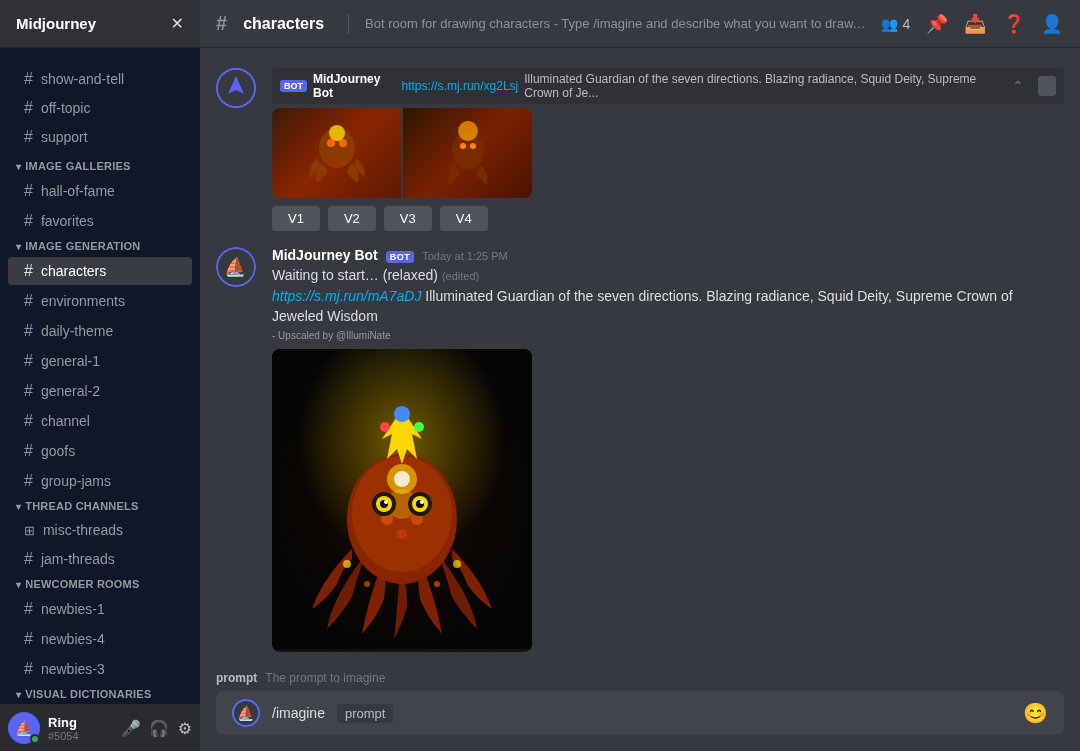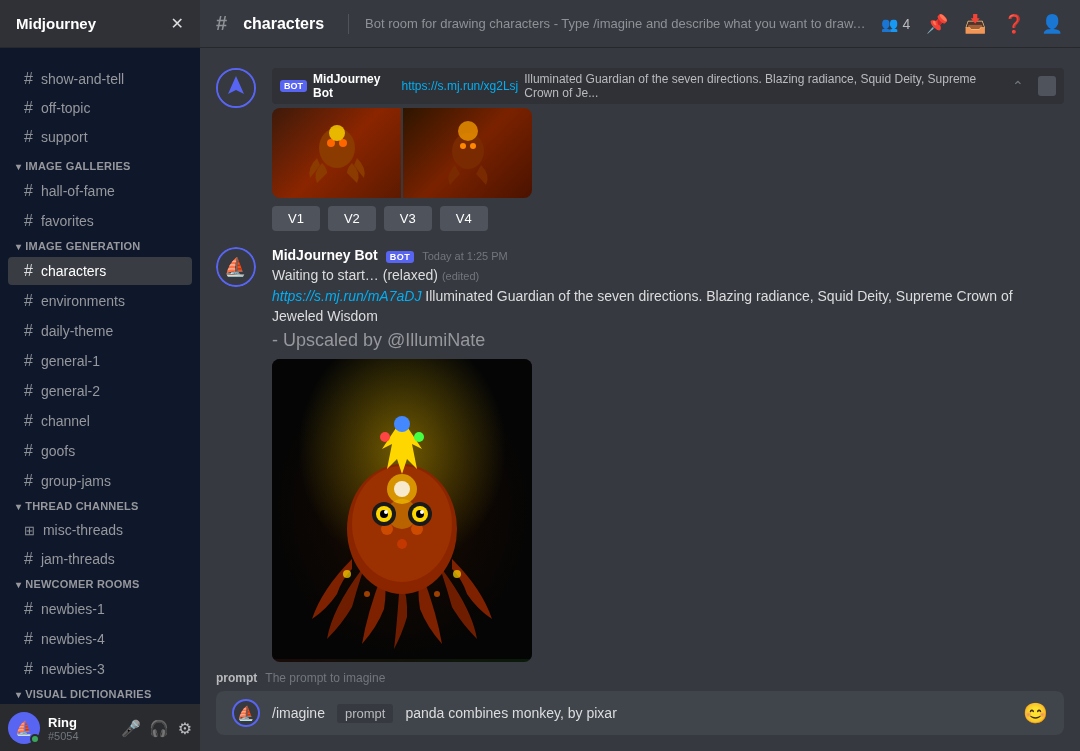--- a/index.html
+++ b/index.html
@@ -57,21 +57,21 @@
     .bot-command-text { color: #00aff4; font-size: 12px; }
     .bot-command-desc { color: #b9bbbe; font-size: 12px; }
     .bot-command-expand { margin-left: auto; color: #72767d; font-size: 14px; }
     .bot-command-img { margin-left: 8px; width: 20px; height: 20px; border-radius: 3px; background: #4f545c; }
 
     .waiting-text { color: #dcddde; font-size: 14px; margin-bottom: 4px; }
     .edited-tag { color: #72767d; font-size: 11px; }
 
     .link-text { color: #00aff4; text-decoration: none; font-size: 14px; font-style: italic; }
     .message-desc { color: #dcddde; font-size: 14px; line-height: 1.4; }
-    .upscaled-by { color: #96989d; font-size: 18px; }
+    .upscaled-by { color: #96989d; font-size: 10px; }
 
     
     .single-image { max-width: 260px; border-radius: 8px; overflow: hidden; margin: 8px 0; }
 
     
     .buttons-row { display: flex; gap: 8px; flex-wrap: wrap; margin-top: 8px; }
     .img-btn { background: #4f545c; border: none; color: #fff; padding: 5px 16px; border-radius: 4px; font-size: 13px; font-weight: 500; cursor: pointer; }
     .img-btn-refresh { background: #4f545c; border: none; color: #fff; padding: 5px 10px; border-radius: 4px; font-size: 13px; cursor: pointer; }
 
     
@@ -378,17 +378,16 @@
 
   <div class="input-area">
     <div class="prompt-label">
       <span class="prompt-label-text">prompt</span>
       <span class="prompt-label-desc">The prompt to imagine</span>
     </div>
     <div class="input-wrapper">
       <div class="input-avatar">⛵</div>
       <span class="input-command">/imagine</span>
       <span class="input-prompt-label">prompt</span>
-      <span class="input-text">panda combines monkey, by pixar</span>
       <span class="input-emoji">😊</span>
     </div>
   </div>
 </div>
 
 </body></html>

